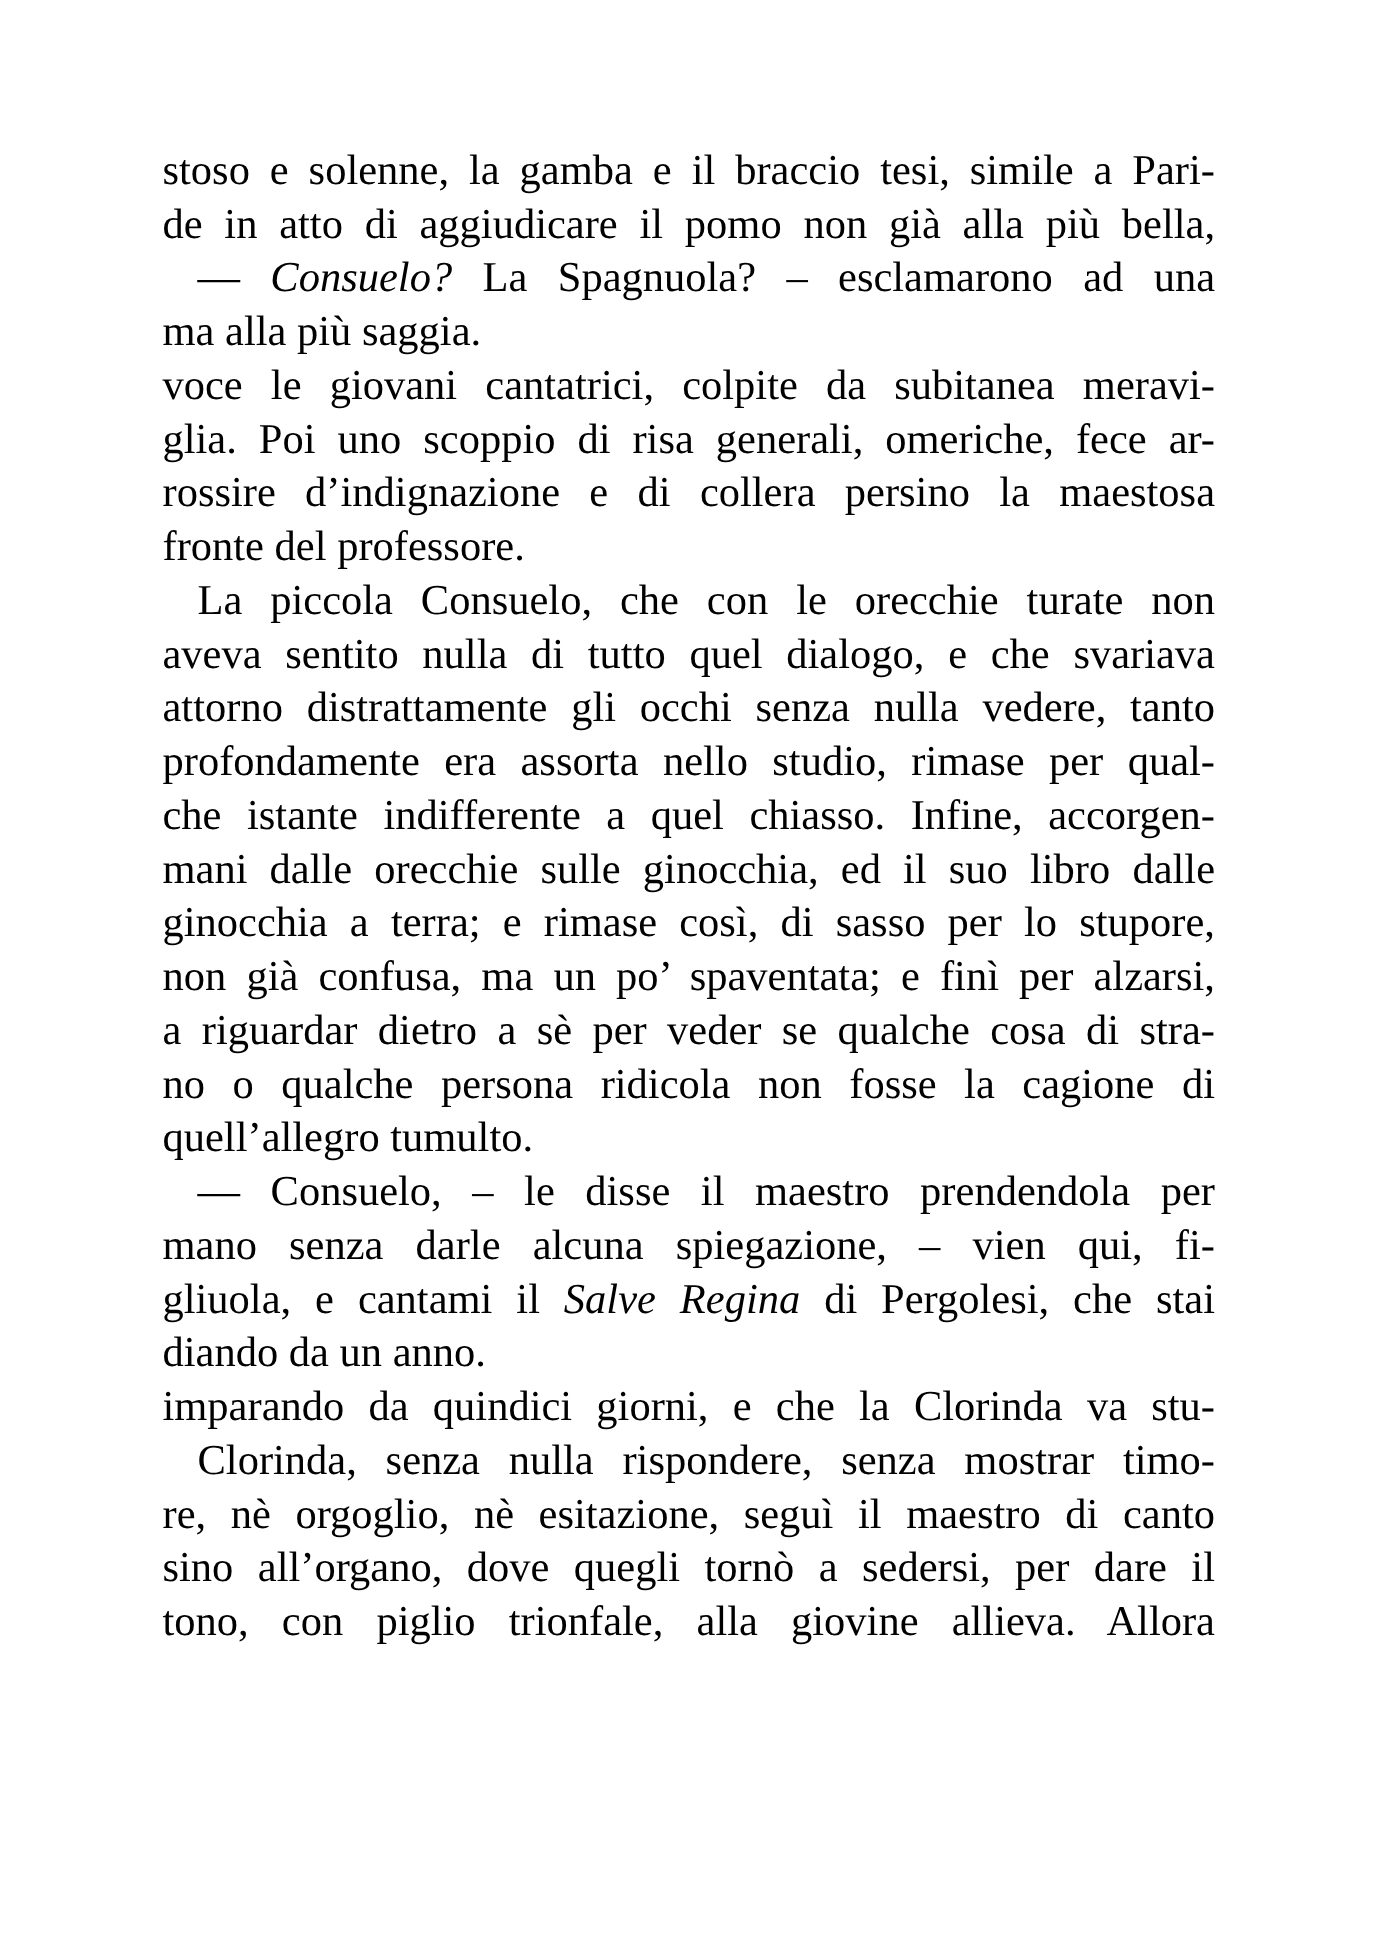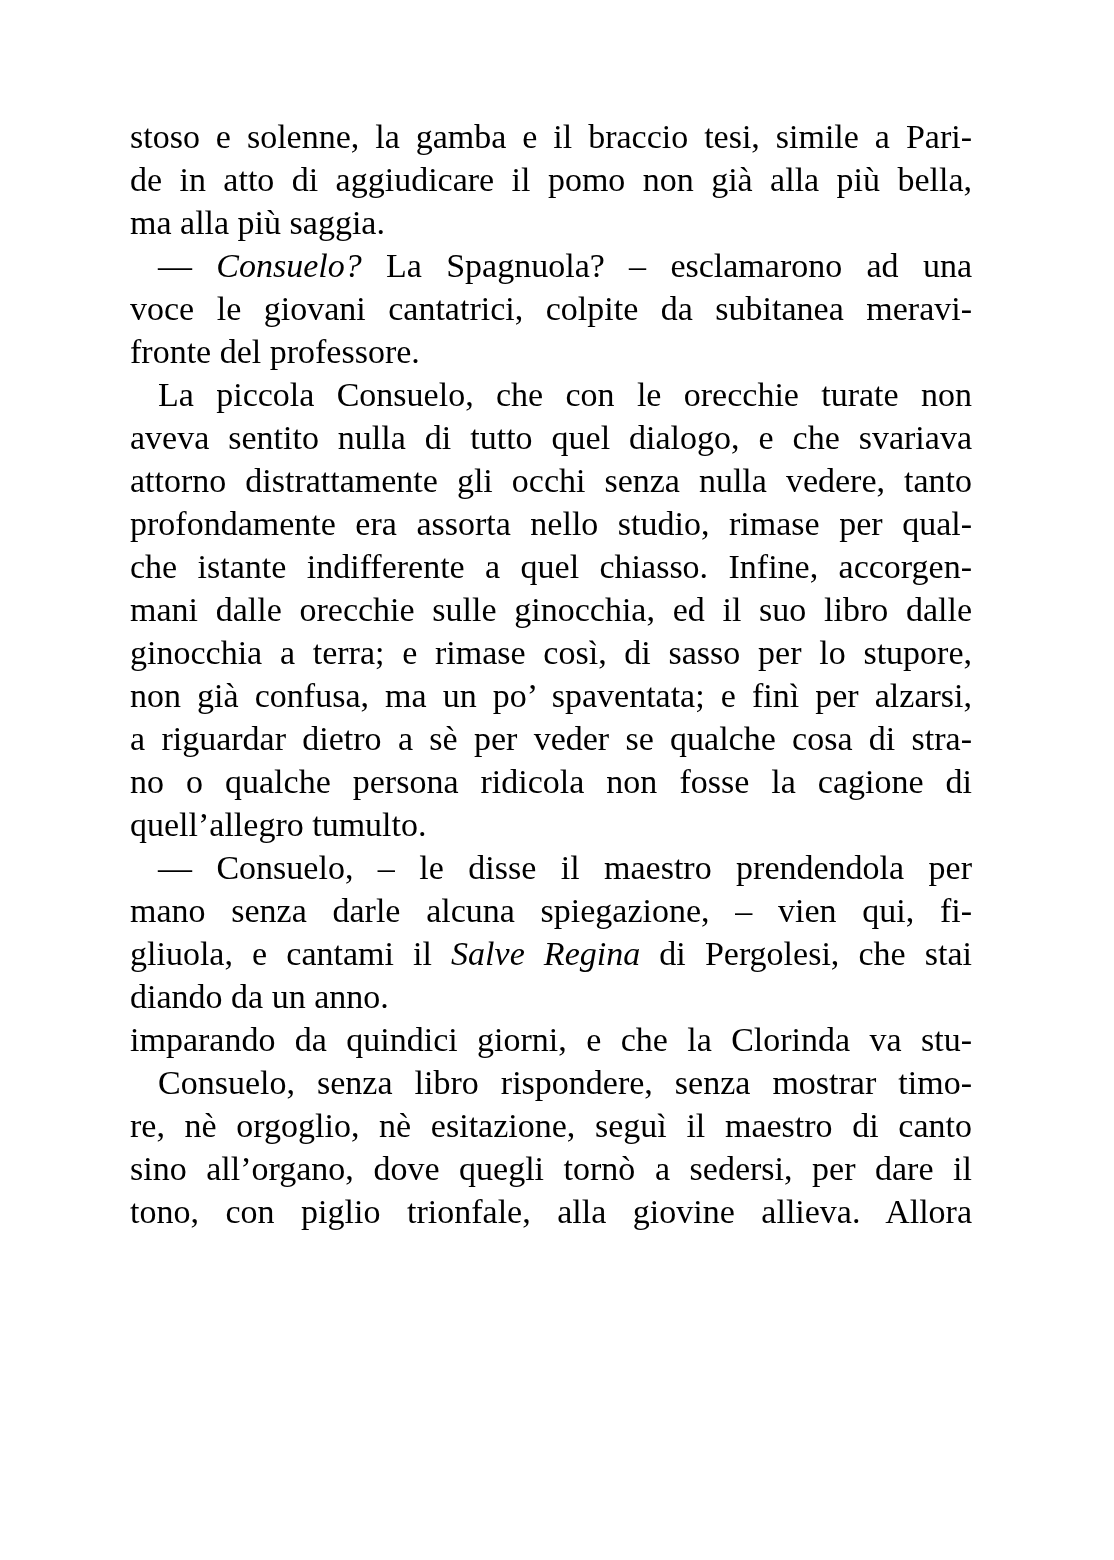--- a/index.html
+++ b/index.html
@@ -50,38 +50,40 @@
     line-height: 43px;
   }
 </style>
 </head>
 <body>
 
 <div class="page">
   <div class="text-block">
       <div class="line"><span>stoso e solenne, la gamba e il braccio tesi, simile a Pari-</span></div>
       <div class="line"><span>de in atto di aggiudicare il pomo non già alla più bella,</span></div>
+      <div class="line indent"><span>— </span><span class="italic">Consuelo?</span><span> La Spagnuola? – esclamarono ad una</span></div>
       <div class="line end"><span>ma alla più saggia.</span></div>
-      <div class="line indent"><span>— </span><span class="italic">Consuelo?</span><span> La Spagnuola? – esclamarono ad una</span></div>
       <div class="line"><span>voce le giovani cantatrici, colpite da subitanea meravi-</span></div>
+      <div class="line"><span>glia. Poi uno scoppio di risa generali, omeriche, fece ar-</span></div>
+      <div class="line"><span>rossire d’indignazione e di collera persino la maestosa</span></div>
       <div class="line end"><span>fronte del professore.</span></div>
       <div class="line indent"><span>La piccola Consuelo, che con le orecchie turate non</span></div>
       <div class="line"><span>aveva sentito nulla di tutto quel dialogo, e che svariava</span></div>
       <div class="line"><span>attorno distrattamente gli occhi senza nulla vedere, tanto</span></div>
       <div class="line"><span>profondamente era assorta nello studio, rimase per qual-</span></div>
       <div class="line"><span>che istante indifferente a quel chiasso. Infine, accorgen-</span></div>
       <div class="line"><span>mani dalle orecchie sulle ginocchia, ed il suo libro dalle</span></div>
       <div class="line"><span>ginocchia a terra; e rimase così, di sasso per lo stupore,</span></div>
       <div class="line"><span>non già confusa, ma un po’ spaventata; e finì per alzarsi,</span></div>
       <div class="line"><span>a riguardar dietro a sè per veder se qualche cosa di stra-</span></div>
       <div class="line"><span>no o qualche persona ridicola non fosse la cagione di</span></div>
       <div class="line end"><span>quell’allegro tumulto.</span></div>
       <div class="line indent"><span>— Consuelo, – le disse il maestro prendendola per</span></div>
       <div class="line"><span>mano senza darle alcuna spiegazione, – vien qui, fi-</span></div>
       <div class="line"><span>gliuola, e cantami il </span><span class="italic">Salve Regina</span><span> di Pergolesi, che stai</span></div>
       <div class="line end"><span>diando da un anno.</span></div>
       <div class="line"><span>imparando da quindici giorni, e che la Clorinda va stu-</span></div>
-      <div class="line indent"><span>Consuelo, senza libro rispondere, senza mostrar timo-</span></div>
+      <div class="line indent"><span>Clorinda, senza nulla rispondere, senza mostrar timo-</span></div>
       <div class="line"><span>re, nè orgoglio, nè esitazione, seguì il maestro di canto</span></div>
       <div class="line"><span>sino all’organo, dove quegli tornò a sedersi, per dare il</span></div>
       <div class="line"><span>tono, con piglio trionfale, alla giovine allieva. Allora</span></div>
     </div>
 </div>
 
 </body></html>

